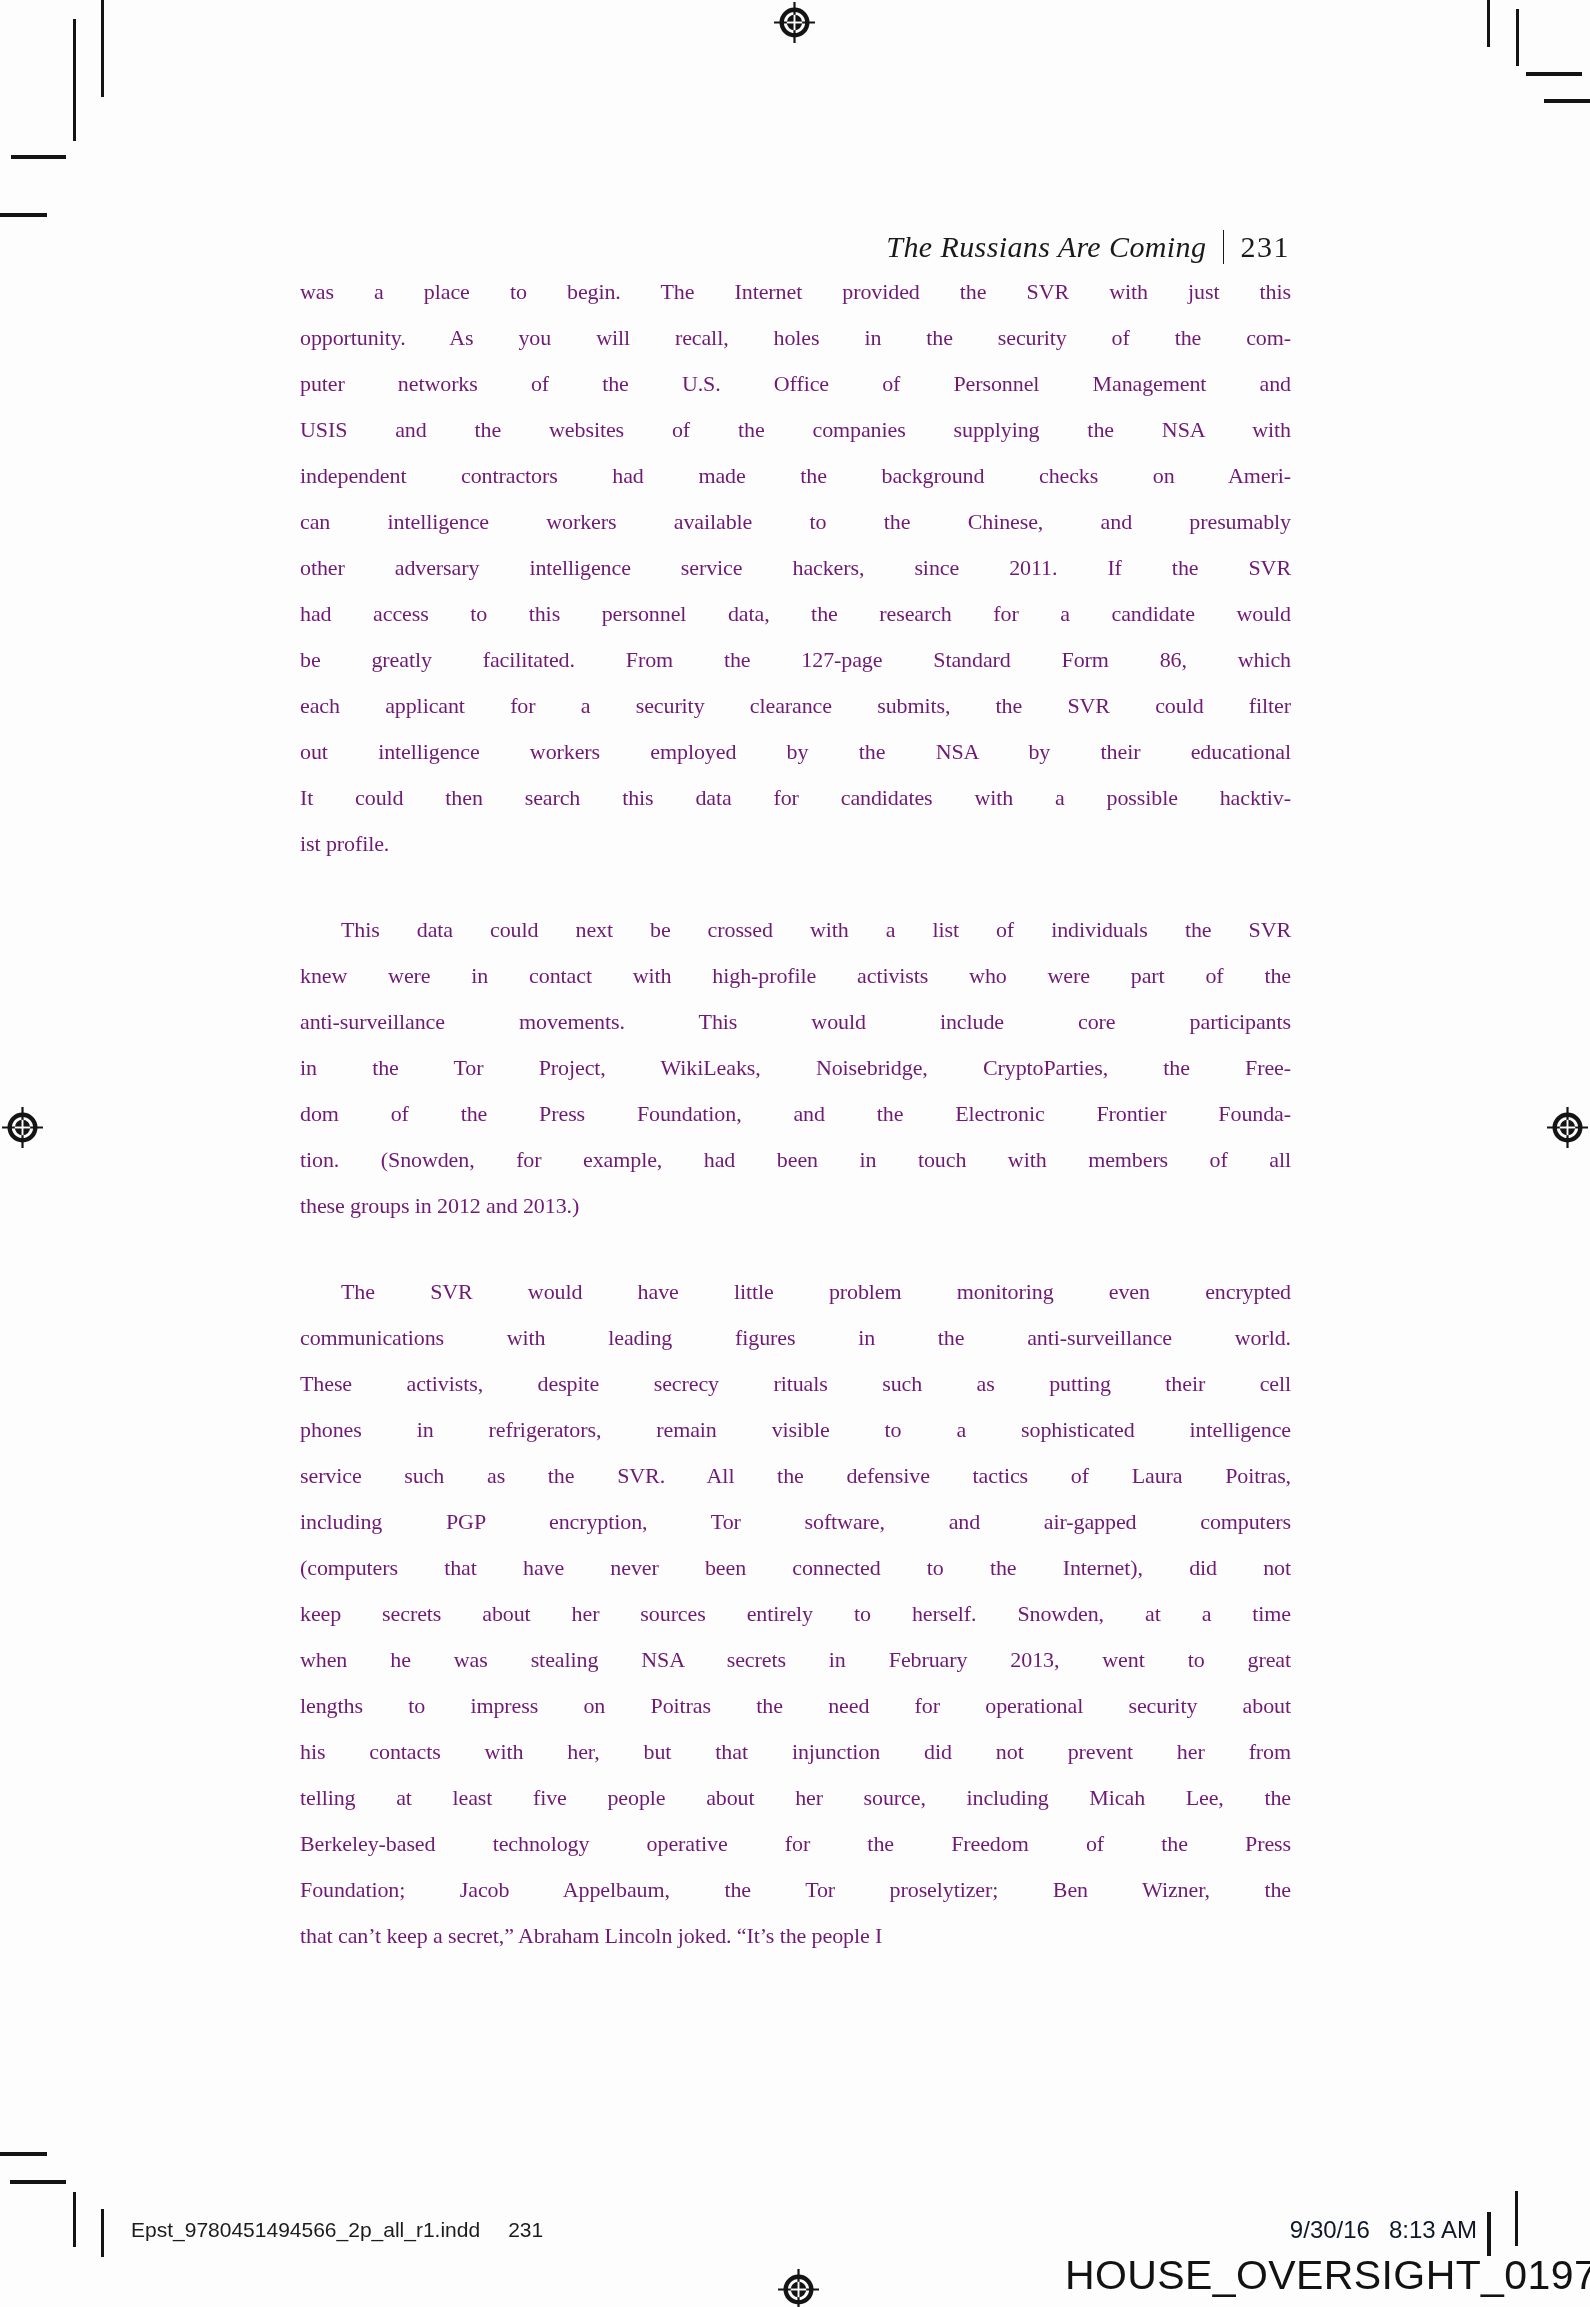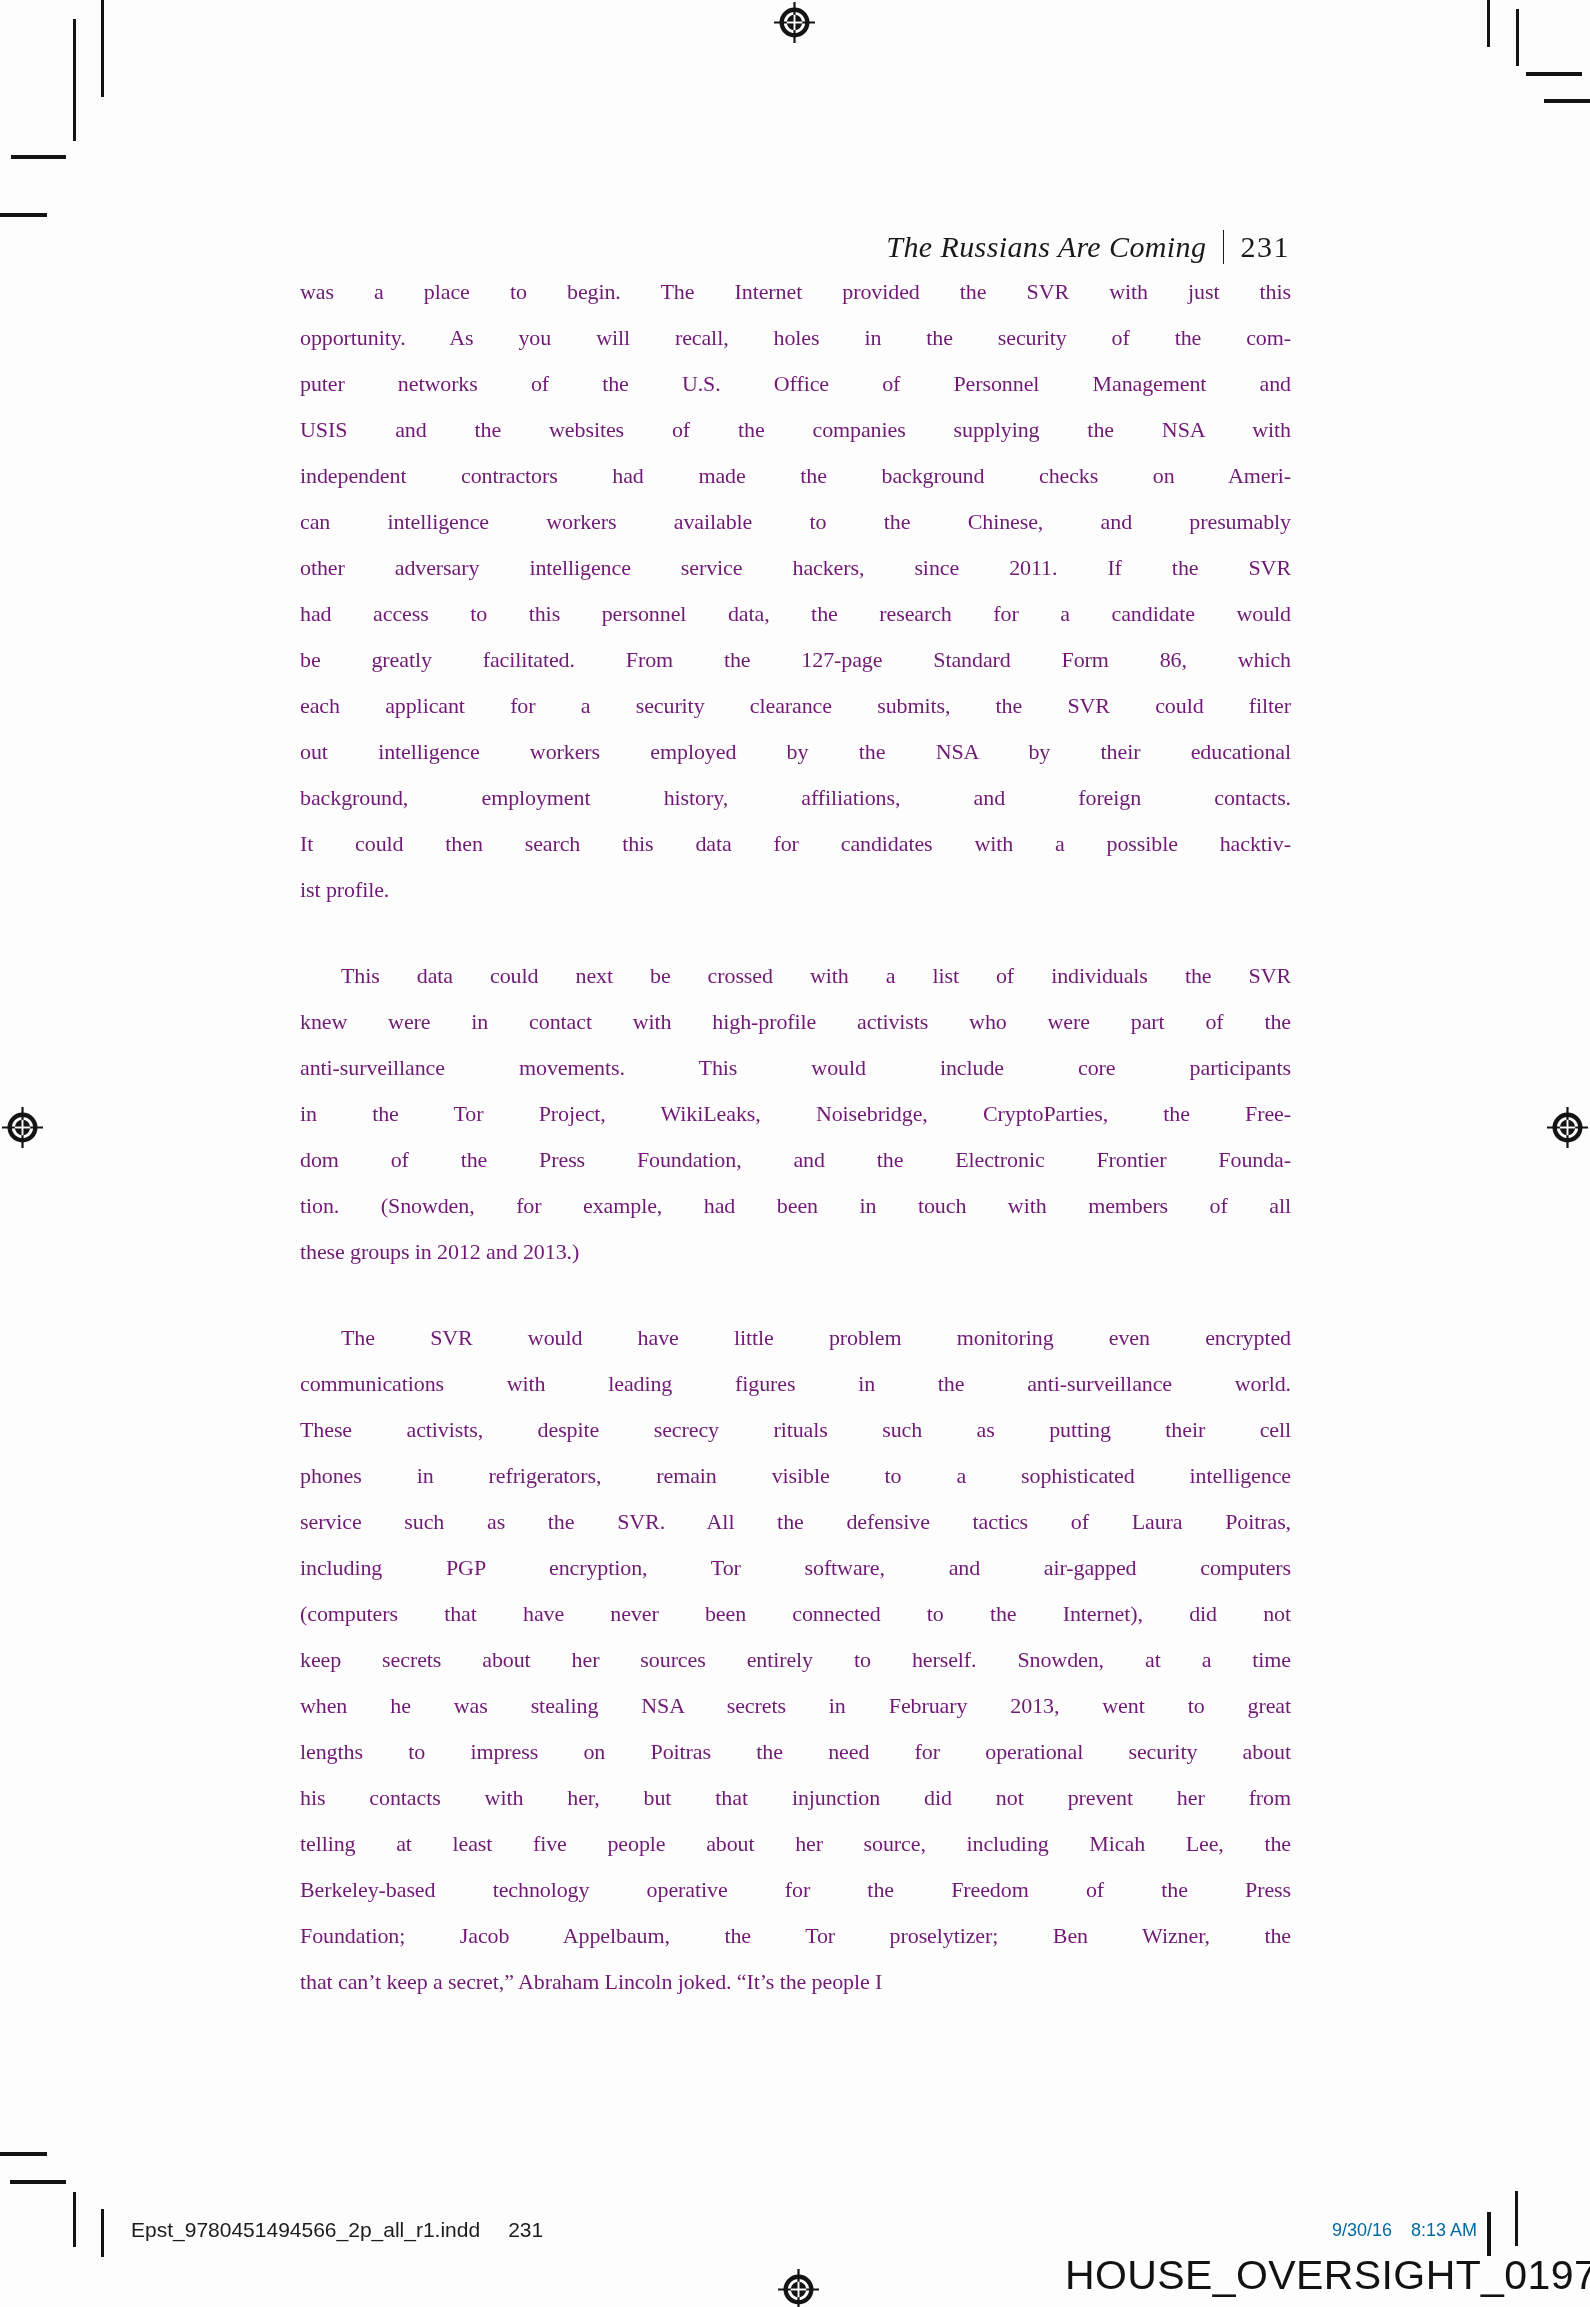--- a/index.html
+++ b/index.html
@@ -57,22 +57,22 @@
     font-family: "Liberation Sans", sans-serif;
     font-size: 21px; line-height: 22px;
     color: #1c1c1c;
     white-space: nowrap;
   }
   .slug .slug-page { margin-left: 28px; }
   .timestamp {
     position: absolute;
     right: 113px; top: 2219px;
     font-family: "Liberation Sans", sans-serif;
-    font-size: 18px; line-height: 22px;
-    color: #0369a1;
+    font-size: 24px; line-height: 22px;
+    color: #0f172a;
     white-space: nowrap;
   }
   .timestamp .time { margin-left: 19px; }
   
   .stamp {
     position: absolute;
     left: 1065px; top: 2253px;
     font-family: "Liberation Sans", sans-serif;
     font-size: 41px; line-height: 44px;
     letter-spacing: 0.4px;
@@ -151,21 +151,20 @@
     <div class="line">opportunity. As you will recall, holes in the security of the com-</div>
     <div class="line">puter networks of the U.S. Office of Personnel Management and</div>
     <div class="line">USIS and the websites of the companies supplying the NSA with</div>
     <div class="line">independent contractors had made the background checks on Ameri-</div>
     <div class="line">can intelligence workers available to the Chinese, and presumably</div>
     <div class="line">other adversary intelligence service hackers, since 2011. If the SVR</div>
     <div class="line">had access to this personnel data, the research for a candidate would</div>
     <div class="line">be greatly facilitated. From the 127-page Standard Form 86, which</div>
     <div class="line">each applicant for a security clearance submits, the SVR could filter</div>
     <div class="line">out intelligence workers employed by the NSA by their educational</div>
-    <div class="line">background, employment history, affiliations, and foreign contacts.</div>
     <div class="line">It could then search this data for candidates with a possible hacktiv-</div>
     <div class="line para-end">ist profile.</div>
     <div class="line indent">This data could next be crossed with a list of individuals the SVR</div>
     <div class="line">knew were in contact with high-profile activists who were part of the</div>
     <div class="line">anti-surveillance movements. This would include core participants</div>
     <div class="line">in the Tor Project, WikiLeaks, Noisebridge, CryptoParties, the Free-</div>
     <div class="line">dom of the Press Foundation, and the Electronic Frontier Founda-</div>
     <div class="line">tion. (Snowden, for example, had been in touch with members of all</div>
     <div class="line para-end">these groups in 2012 and 2013.)</div>
     <div class="line indent">The SVR would have little problem monitoring even encrypted</div>

